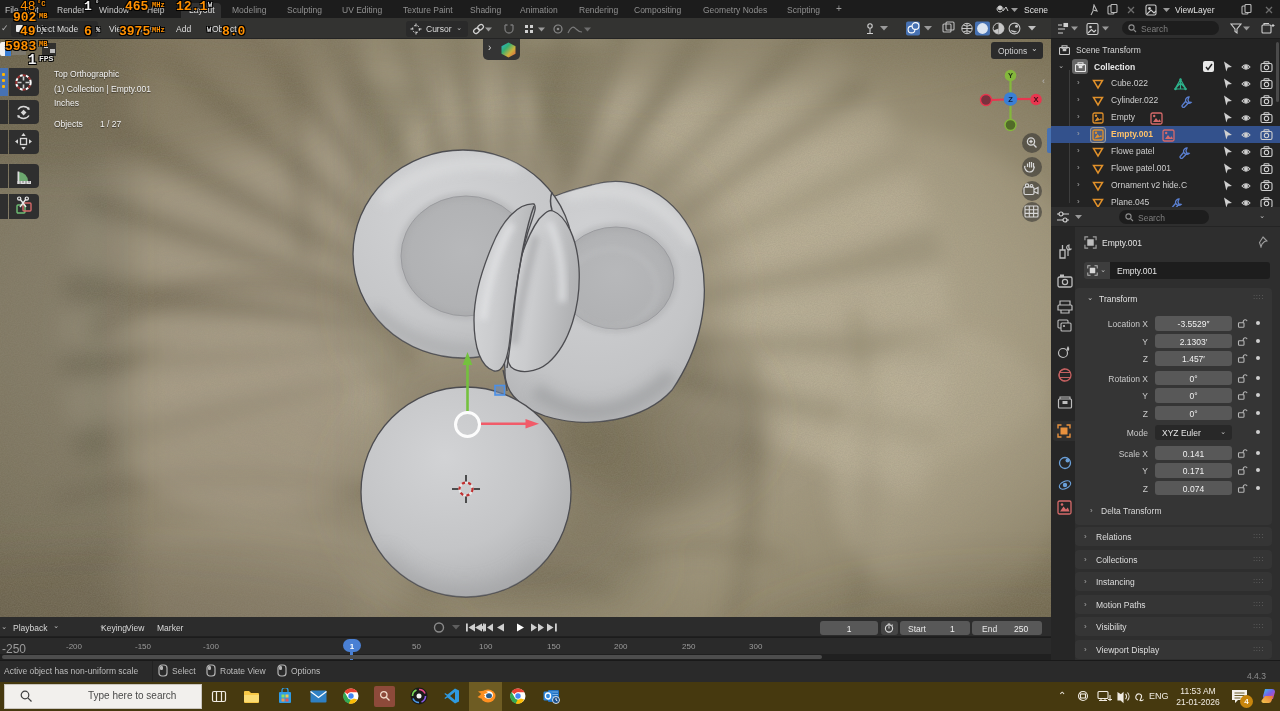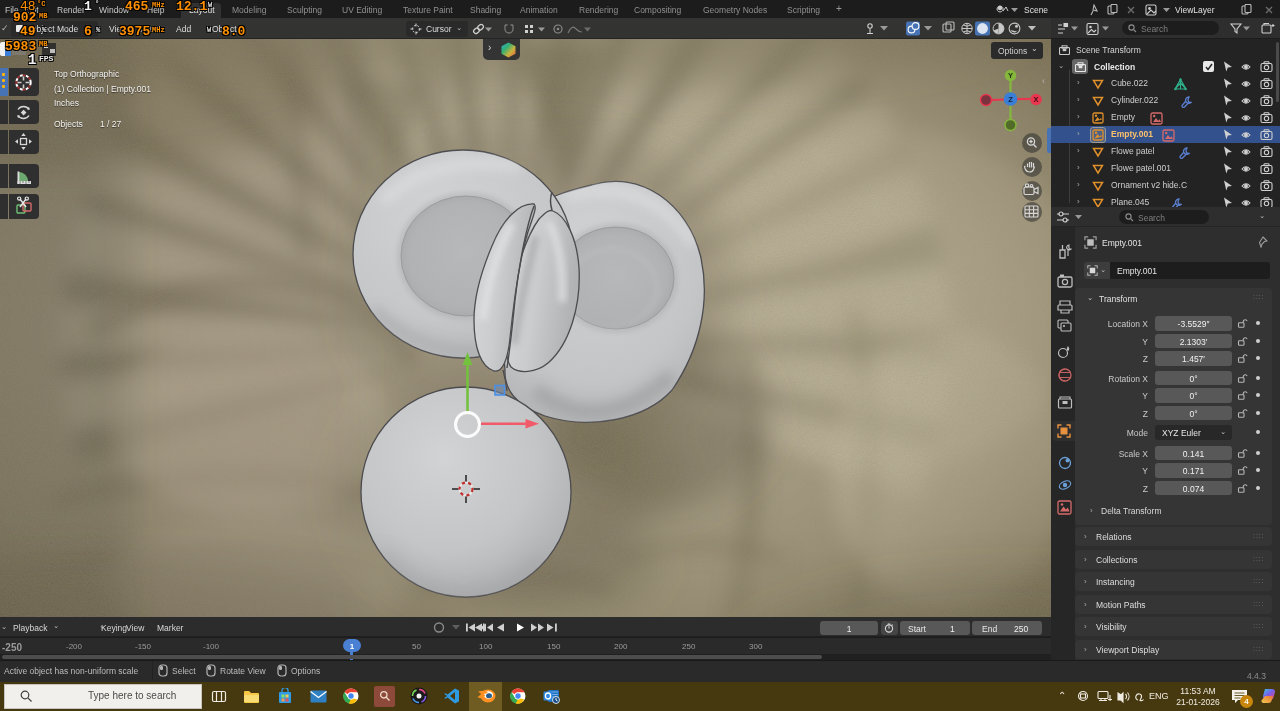--- a/index.html
+++ b/index.html
@@ -906,21 +906,21 @@
       <path d="M5,5.5 v-2.2 M5,1 v-0.5 M3.8,1 h2.4 M7.8,2.5 l0.8,-0.8" stroke="#d8d8d8" stroke-width="1.1" fill="none"></path>
     </svg>
 <div class="abs" style="left:900px;top:620.5px;width:70px;height:14px;background:#585858;border-radius:3px;"></div>
 <div class="t" style="left:908px;top:623.5px;font-size:8.5px;color:#e8e8e8;">Start</div>
 <div class="t" style="left:950px;top:623.5px;font-size:8.5px;color:#f1f1f1;">1</div>
 <div class="abs" style="left:972px;top:620.5px;width:70px;height:14px;background:#585858;border-radius:3px;"></div>
 <div class="t" style="left:982px;top:623.5px;font-size:8.5px;color:#e8e8e8;">End</div>
 <div class="t" style="left:1014px;top:623.5px;font-size:8.5px;color:#f1f1f1;">250</div>
 <div class="abs" style="left:0;top:638px;width:1051px;height:16px;background:#2a2a2a;"></div>
 <div class="abs" style="left:0;top:654px;width:1051px;height:6px;background:#202020;"></div>
-<div class="t" style="left:2px;top:642px;font-size:10px;color:#9b9b9b;font-weight:bold;">-250</div>
+<div class="t" style="left:2px;top:642px;font-size:12px;color:#9b9b9b;">-250</div>
 <div class="t" style="left:66px;top:642px;font-size:8px;color:#9b9b9b;">-200</div>
 <div class="t" style="left:135px;top:642px;font-size:8px;color:#9b9b9b;">-150</div>
 <div class="t" style="left:203px;top:642px;font-size:8px;color:#9b9b9b;">-100</div>
 <div class="t" style="left:272px;top:662px;font-size:14px;color:#9b9b9b;">-50</div>
 <div class="t" style="left:412px;top:642px;font-size:8px;color:#9b9b9b;">50</div>
 <div class="t" style="left:479px;top:642px;font-size:8px;color:#9b9b9b;">100</div>
 <div class="t" style="left:547px;top:642px;font-size:8px;color:#9b9b9b;">150</div>
 <div class="t" style="left:614px;top:642px;font-size:8px;color:#9b9b9b;">200</div>
 <div class="t" style="left:682px;top:642px;font-size:8px;color:#9b9b9b;">250</div>
 <div class="t" style="left:749px;top:642px;font-size:8px;color:#9b9b9b;">300</div>

